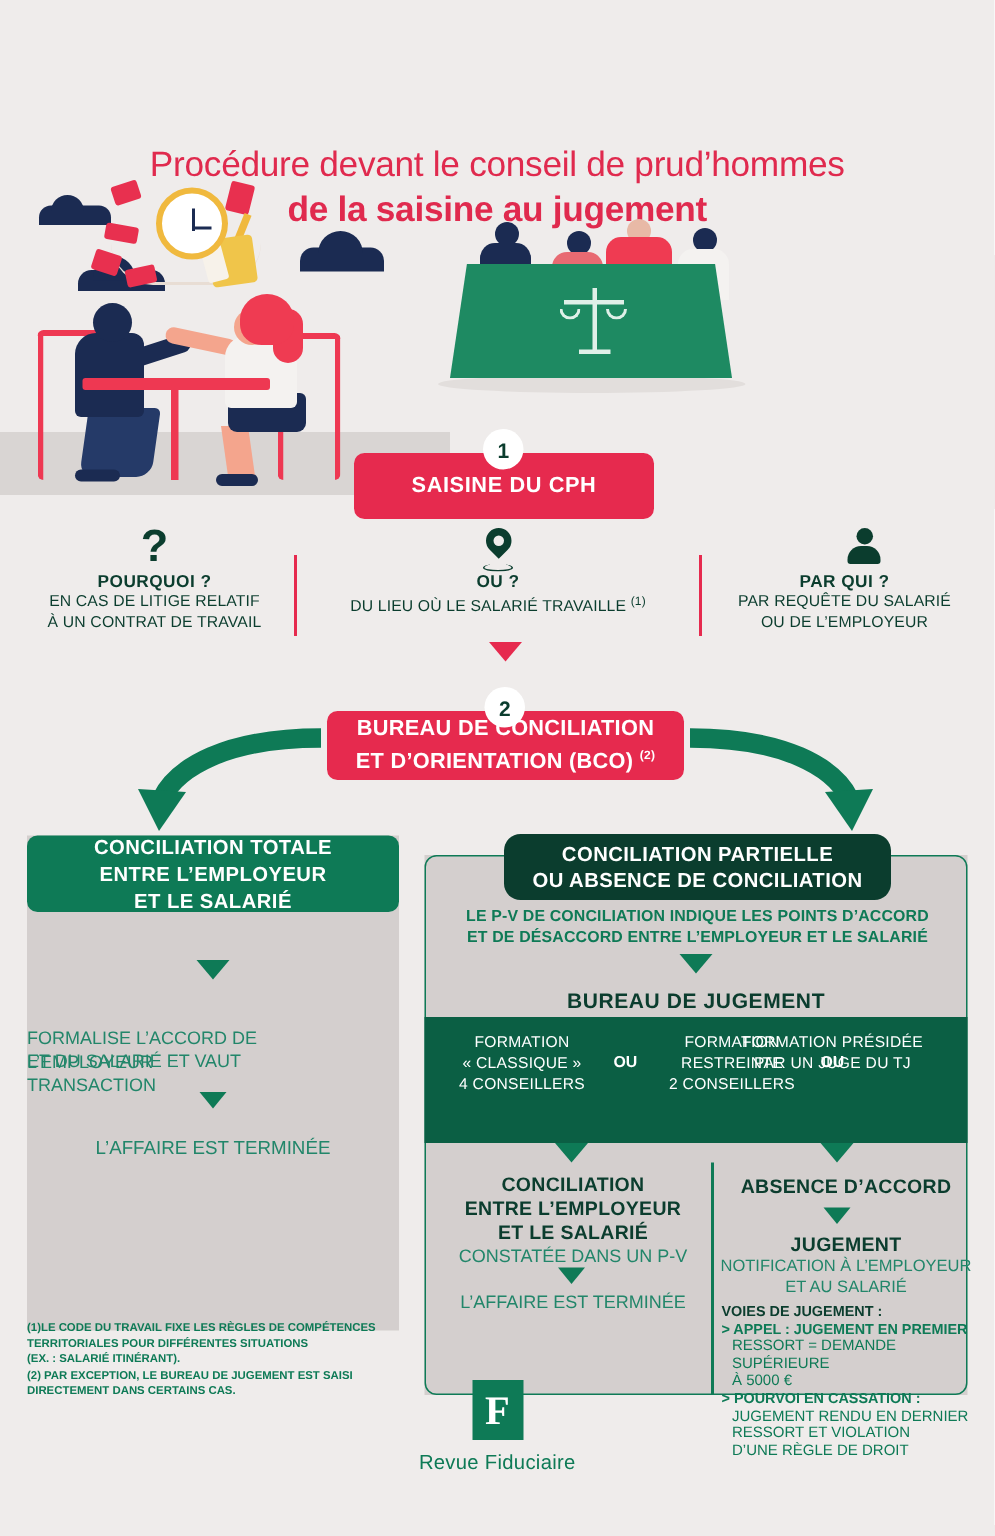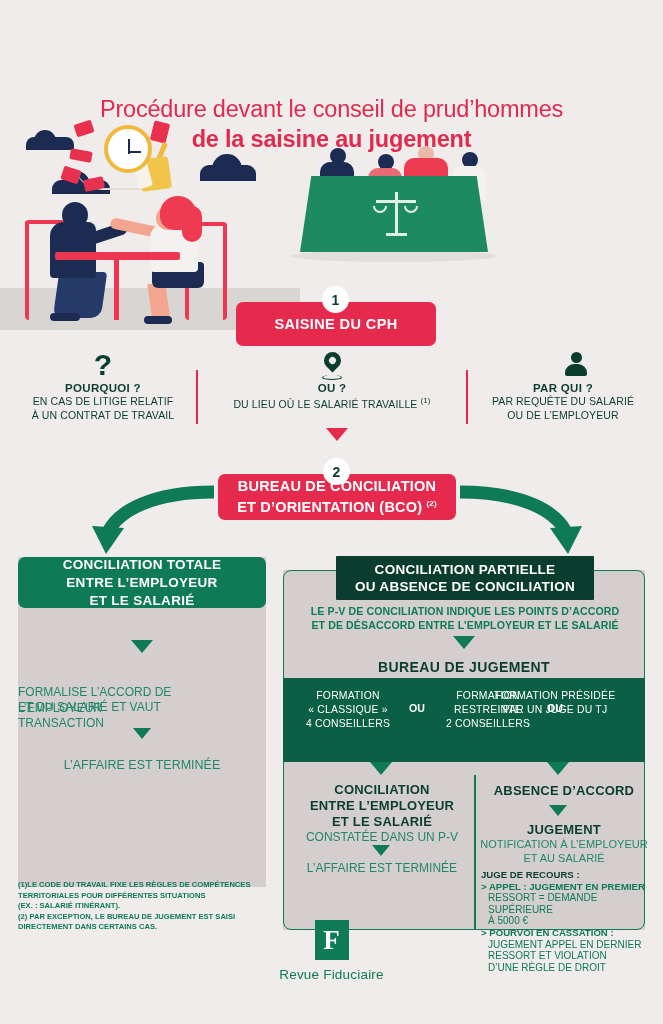--- a/index.html
+++ b/index.html
@@ -121,21 +121,21 @@
   }
   .lt-h { position:absolute; left:18px; top:670px; width:248px; text-align:center; color:#0b3d2e; font-weight:700; font-size:13px; letter-spacing:.1px; }
   .lt-b { position:absolute; left:18px; top:685px; width:216px; text-align:left; color:#22866a; font-size:12px; line-height:15.5px; }
   .lt-end { position:absolute; left:18px; top:758px; width:248px; text-align:center; color:#22866a; font-size:12.5px; }
 
   
   .rt-outline { position:absolute; left:283px; top:570px; width:362px; height:360px; border:1.6px solid #0e7a56; border-radius:8px; }
   .rt-shade { position:absolute; left:283px; top:570px; width:362px; height:360px; background:#d4cfce; }
   .gbox-right {
     position:absolute; left:336px; top:556px; width:258px; height:44px;
-    background:#0b3d2e; border-radius:1px; color:#fff; font-weight:700;
+    background:#0b3d2e; border-radius:11px; color:#fff; font-weight:700;
     font-size:13.5px; line-height:17px; letter-spacing:.3px;
     display:flex;align-items:center;justify-content:center;text-align:center; z-index:4;
   }
   .rt-sub { position:absolute; left:290px; top:604px; width:350px; text-align:center; color:#0e7a56; font-size:10.6px; line-height:14px; font-weight:600; letter-spacing:.1px; }
   .bj-title { position:absolute; left:283px; top:659px; width:362px; text-align:center; color:#0b3d2e; font-weight:700; font-size:14px; letter-spacing:.4px; }
   .bj-band { position:absolute; left:283px; top:678px; width:362px; height:84px; background:#0b5f44; }
   .bj-band .cell { position:absolute; top:11px; text-align:center; color:#ffffff; font-size:10.4px; line-height:14px; letter-spacing:.2px; }
   .bj-band .ou { position:absolute; top:24px; color:#fff; font-weight:700; font-size:10.6px; }
   .rt-col { position:absolute; text-align:center; }
   .rt-h { color:#0b3d2e; font-weight:700; font-size:13px; line-height:16px; letter-spacing:.2px; }
@@ -324,26 +324,26 @@
   <div class="rt-col" style="left:480px; top:783px; width:168px;">
     <div class="rt-h">ABSENCE D’ACCORD</div>
   </div>
   <div class="tri-g sm" style="left:549px; top:805px;"></div>
   <div class="rt-col" style="left:480px; top:822px; width:168px;">
     <div class="rt-h">JUGEMENT</div>
     <div class="rt-b" style="font-size:11px;line-height:13.6px">NOTIFICATION À L’EMPLOYEUR</div>
     <div class="rt-b" style="font-size:11px;line-height:13.6px">ET AU SALARIÉ</div>
   </div>
   <div class="rt-col" style="left:481px; top:869px; width:170px;">
-    <div class="rt-sm" style="font-weight:700;color:#0b3d2e;font-size:9.6px">JUGE DE RECOURS :</div>
+    <div class="rt-sm" style="font-weight:700;color:#0b3d2e;font-size:9.6px">VOIES DE JUGEMENT :</div>
     <div class="rt-sm" style="font-weight:700;font-size:9.6px">&gt; APPEL : JUGEMENT EN PREMIER</div>
     <div class="rt-sm" style="padding-left:7px">RESSORT = DEMANDE SUPÉRIEURE</div>
     <div class="rt-sm" style="padding-left:7px">À 5000 €</div>
     <div class="rt-sm" style="font-weight:700;font-size:9.6px">&gt; POURVOI EN CASSATION :</div>
-    <div class="rt-sm" style="padding-left:7px">JUGEMENT APPEL EN DERNIER</div>
+    <div class="rt-sm" style="padding-left:7px">JUGEMENT RENDU EN DERNIER</div>
     <div class="rt-sm" style="padding-left:7px">RESSORT ET VIOLATION</div>
     <div class="rt-sm" style="padding-left:7px">D’UNE RÈGLE DE DROIT</div>
   </div>
 
   <div class="notes">
     <div>(1)LE CODE DU TRAVAIL FIXE LES RÈGLES DE COMPÉTENCES</div>
     <div>TERRITORIALES POUR DIFFÉRENTES SITUATIONS</div>
     <div>(EX. : SALARIÉ ITINÉRANT).</div>
     <div>(2) PAR EXCEPTION, LE BUREAU DE JUGEMENT EST SAISI</div>
     <div>DIRECTEMENT DANS CERTAINS CAS.</div>

